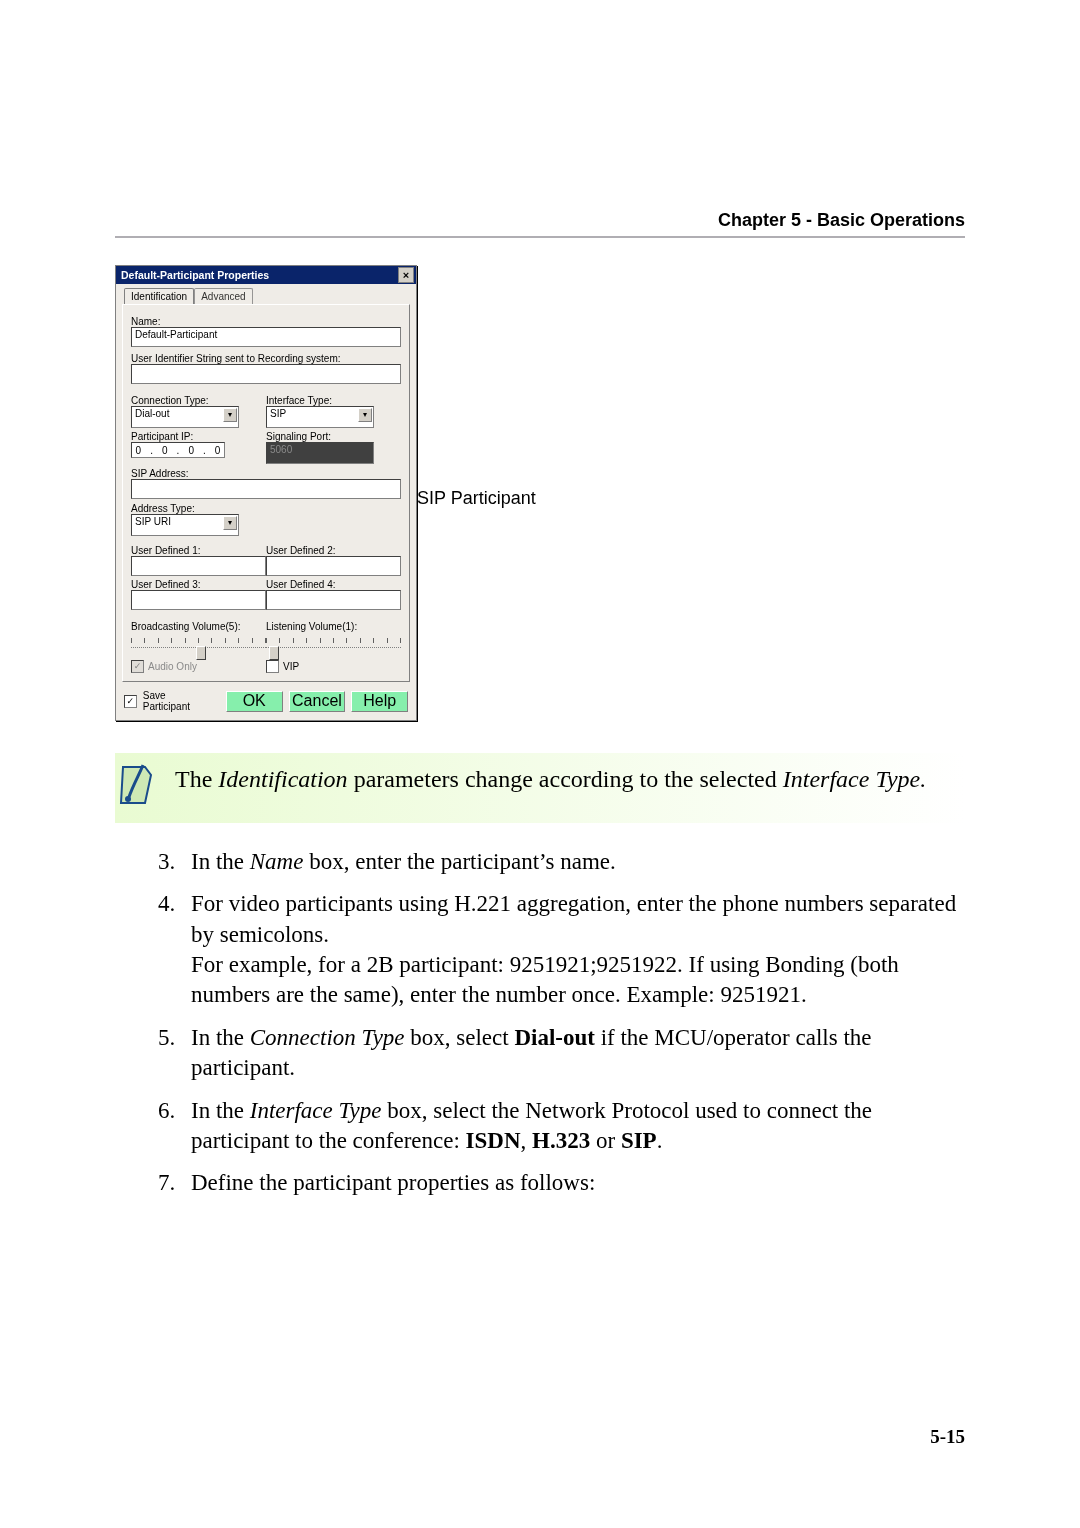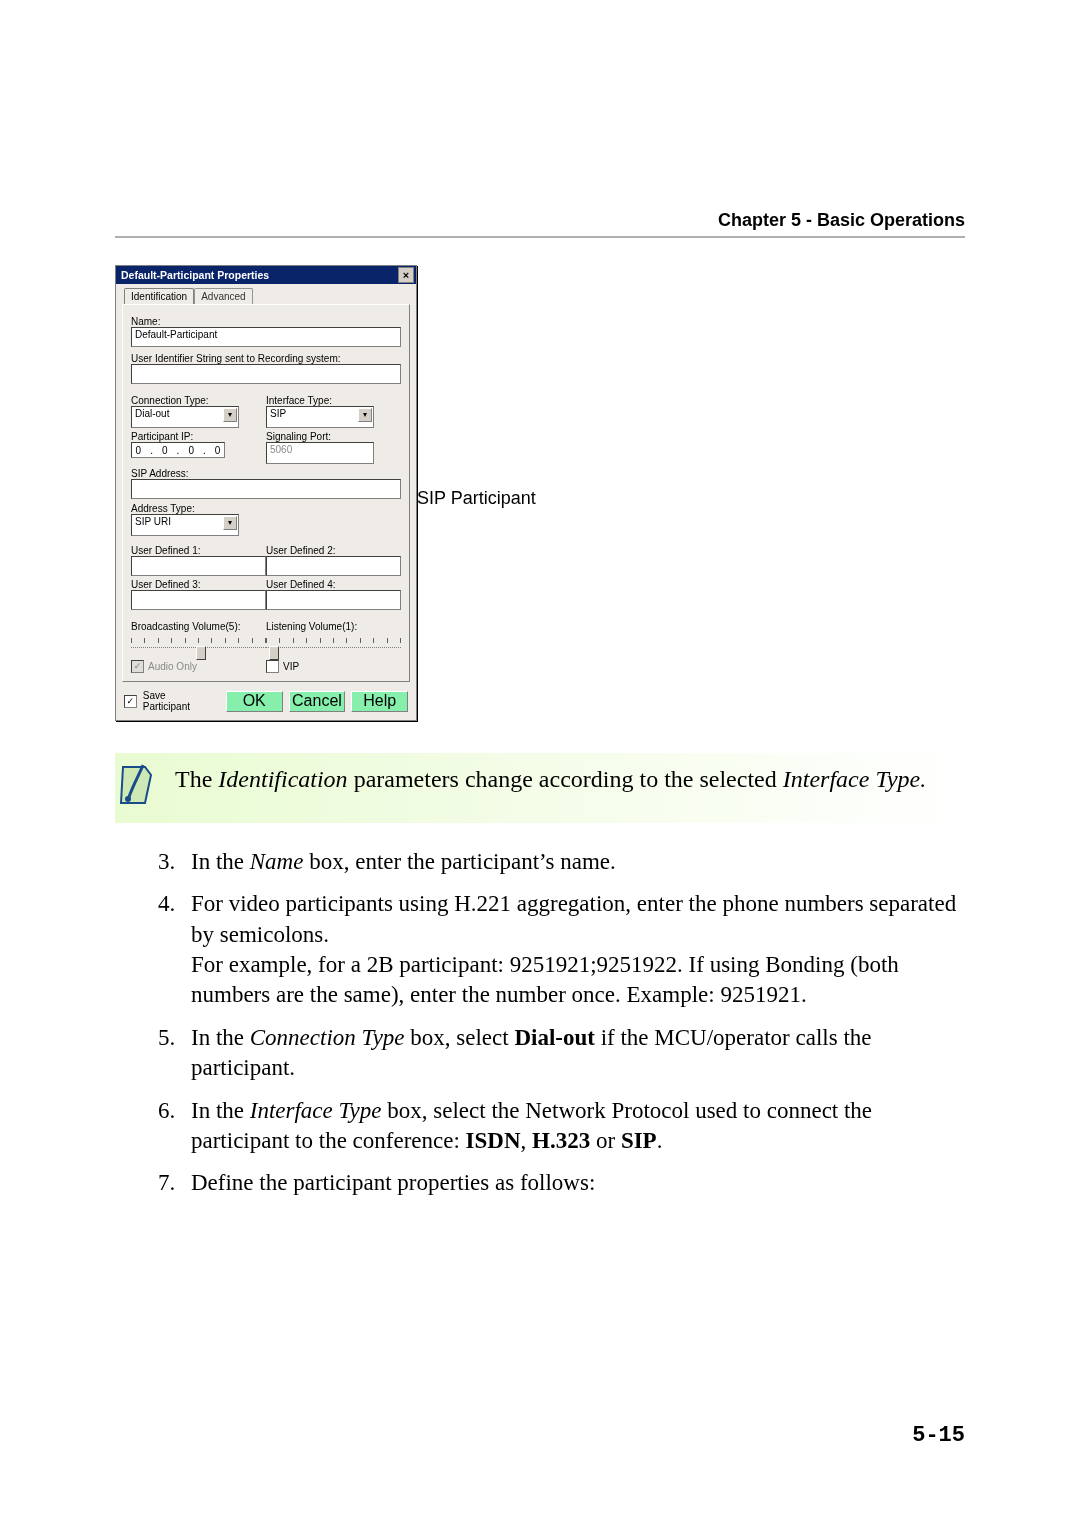--- a/index.html
+++ b/index.html
@@ -12,21 +12,21 @@
   .closebtn{width:14px;height:14px;background:#d4d0c8;border:1px solid #808080;display:flex;align-items:center;justify-content:center;font-family:Arial;font-size:11px;line-height:1;color:#000}
   .tabs{display:flex;margin:4px 0 0 8px;font-size:10px}
   .tab{padding:2px 6px;border:1px solid #808080;border-bottom:none;background:#efece7;margin-right:0;border-radius:2px 2px 0 0}
   .tab.inactive{opacity:.8}
   .panel{margin:0 6px 4px 6px;border:1px solid #808080;border-left-color:#fff;border-top-color:#fff;padding:8px;background:#efece7}
   .row{display:flex;}
   .col{flex:1;display:flex;flex-direction:column}
   .lbl{font-size:10px;margin-top:3px}
   .inp{height:20px;background:#fff;border:1px solid #808080;border-top-color:#404040;border-left-color:#404040;font-size:10px;padding:0 3px;line-height:14px;white-space:nowrap;overflow:hidden}
   .inp.full{width:100%;box-sizing:border-box}
-  .inp.ro{background:#ffffff;color:#8a8a8a}
+  .inp.ro{background:#404040;color:#8a8a8a}
   .sel{position:relative}
   .sel .caret{position:absolute;right:1px;top:1px;width:12px;height:12px;background:#d4d0c8;border:1px solid #808080;border-top-color:#fff;border-left-color:#fff;display:flex;align-items:center;justify-content:center;font-size:8px}
   .ip{display:flex;align-items:center;gap:2px;background:#fff;border:1px solid #808080;border-top-color:#404040;border-left-color:#404040;width:92px;height:14px;justify-content:space-around;font-size:10px}
   .slider{height:20px;position:relative;margin-top:2px}
   .slider .track{position:absolute;top:13px;left:0;right:0;border-top:1px dotted #808080}
   .slider .ticks{position:absolute;left:0;right:0;top:4px;display:flex;justify-content:space-between}
   .slider .ticks span{width:1px;height:5px;background:#606060}
   .slider .thumb{position:absolute;top:12px;width:8px;height:12px;background:#d4d0c8;border:1px solid #404040;border-top-color:#fff;border-left-color:#fff}
   .chk{display:flex;align-items:center;gap:4px;font-size:10px;margin-top:6px}
   .chkbox{width:11px;height:11px;background:#fff;border:1px solid #808080;border-top-color:#404040;border-left-color:#404040;display:flex;align-items:center;justify-content:center;font-size:9px;line-height:1}
@@ -36,21 +36,21 @@
   .figcap{font-family:Arial,Helvetica,sans-serif;font-size:18px;margin-top:10px}
   .note{margin:32px 0 12px 0;display:flex;align-items:flex-start;gap:18px;background:linear-gradient(to right,#e9fbd2,#fff);padding:10px 12px 14px 0}
   .noteicon svg{display:block}
   .notetxt{font-family:Liberation Serif, serif;font-size:24px;line-height:1.35}
   ol.main{margin:24px 0 0 66px;padding:0;font-size:23px;line-height:1.32}
   ol.main>li{padding-left:10px;margin-bottom:12px}
   ol.sub{list-style-type:lower-alpha;margin:10px 0 0 30px;padding:0}
   ol.sub>li{padding-left:12px;margin-bottom:8px}
   em{font-style:italic}
   b{font-weight:bold}
-  .pgnum{position:absolute;bottom:80px;right:115px;font-family:Liberation Mono, monospace;font-weight:bold;font-size:22px}
+  .pgnum{position:absolute;bottom:80px;right:115px;font-family:Liberation Serif, serif;font-weight:bold;font-size:19px}
 </style>
 </head>
 <body>
 
 <div class="page">
   <div class="hdr">Chapter 5 - Basic Operations</div>
   <div class="hr"></div>
 
   <div class="figwrap">
 

